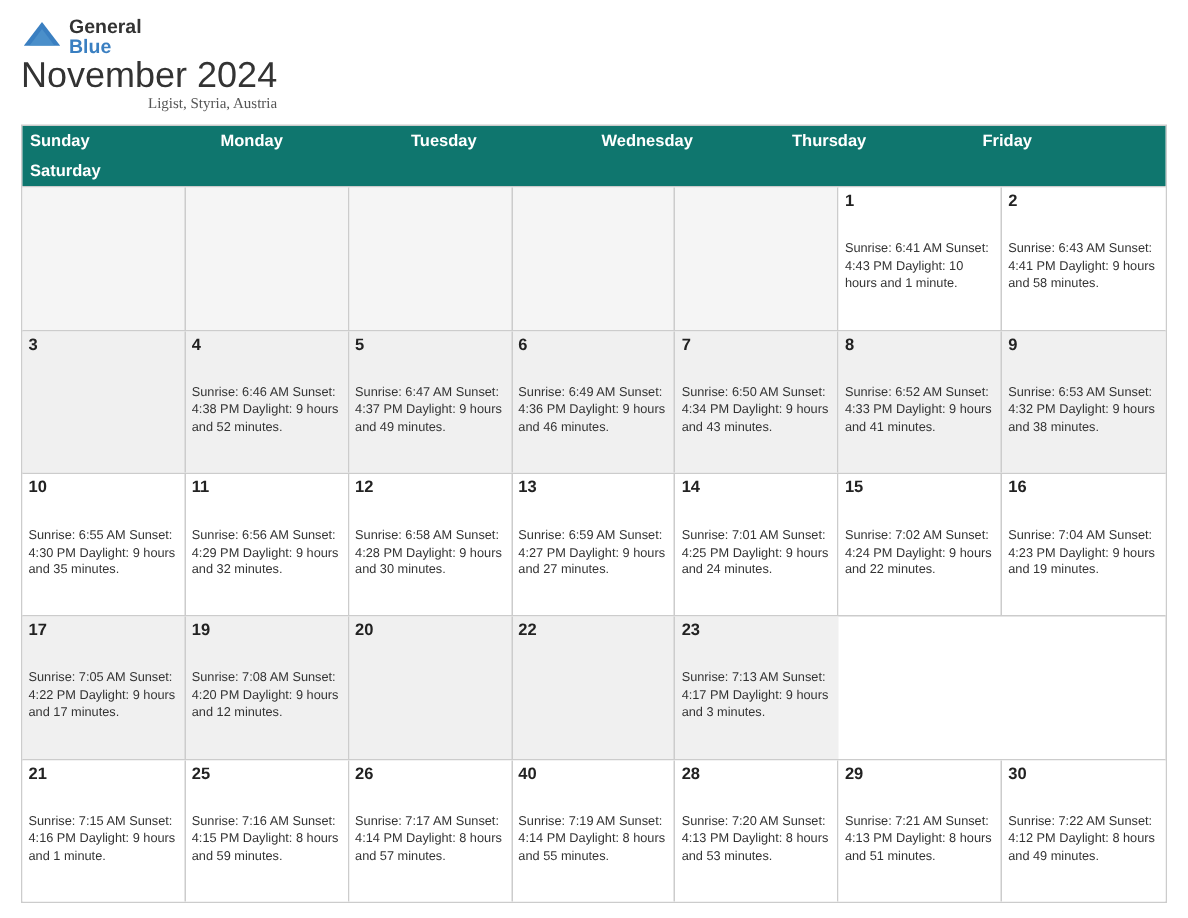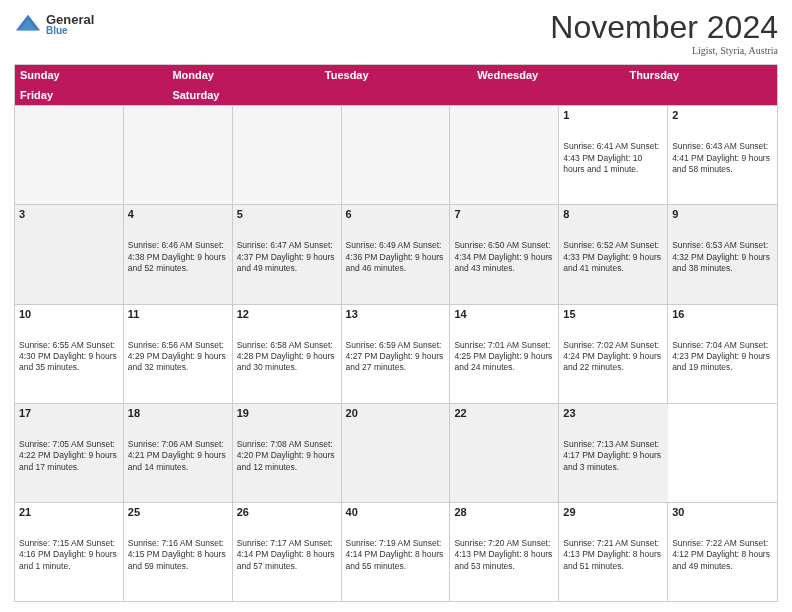--- a/index.html
+++ b/index.html
@@ -15,70 +15,71 @@
       height: 612px;
       display: flex;
       flex-direction: column;
       padding: 10px 14px;
     }
     .header {
       display: flex;
       align-items: flex-start;
       justify-content: space-between;
       margin-bottom: 8px;
+      flex-direction: column;
     }
     .logo {
       display: flex;
       align-items: center;
       gap: 4px;
     }
     .logo-text {
       display: flex;
       flex-direction: column;
       line-height: 1;
     }
     .logo-general {
       font-size: 13px;
       font-weight: bold;
       color: #333;
     }
     .logo-blue {
-      font-size: 10px;
+      font-size: 13px;
       font-weight: bold;
       color: #3a7fc1;
     }
     .logo-icon {
       width: 28px;
       height: 28px;
     }
     .title-block {
       text-align: right;
     }
     .title-block h1 {
-      font-size: 32px;
+      font-size: 24px;
       font-weight: normal;
       color: #333;
       line-height: 1.1;
     }
     .title-block h2 {
       font-size: 10px;
       font-weight: normal;
       color: #555;
       font-family: Liberation Serif, serif;
     }
     .calendar {
       flex: 1;
       display: flex;
       flex-direction: column;
       border: 1px solid #ccc;
     }
     .cal-header {
       display: grid;
-      grid-template-columns: repeat(5, 1fr);
-      background: #be185d;
+      grid-template-columns: repeat(6, 1fr);
+      background: #0f766e;
     }
     .cal-header-cell {
       color: #fff;
       font-size: 11px;
       font-weight: bold;
       padding: 4px 5px;
       text-align: left;
     }
     .cal-body {
       flex: 1;
@@ -278,27 +279,20 @@
         </div>
         <div class="cal-row">
           <div class="cal-cell shaded">
             <span class="day-num">17</span>
             <div class="cell-info">Sunrise: 7:05 AM
 Sunset: 4:22 PM
 Daylight: 9 hours
 and 17 minutes.</div>
           </div>
           <div class="cal-cell shaded">
-            <span class="day-num">18</span>
-            <div class="cell-info">Sunrise: 7:06 AM
-Sunset: 4:21 PM
-Daylight: 9 hours
-and 14 minutes.</div>
-          </div>
-          <div class="cal-cell shaded">
             <span class="day-num">19</span>
             <div class="cell-info">Sunrise: 7:08 AM
 Sunset: 4:20 PM
 Daylight: 9 hours
 and 12 minutes.</div>
           </div>
           <div class="cal-cell shaded">
             <span class="day-num">20</span>
           </div>
           <div class="cal-cell shaded">

